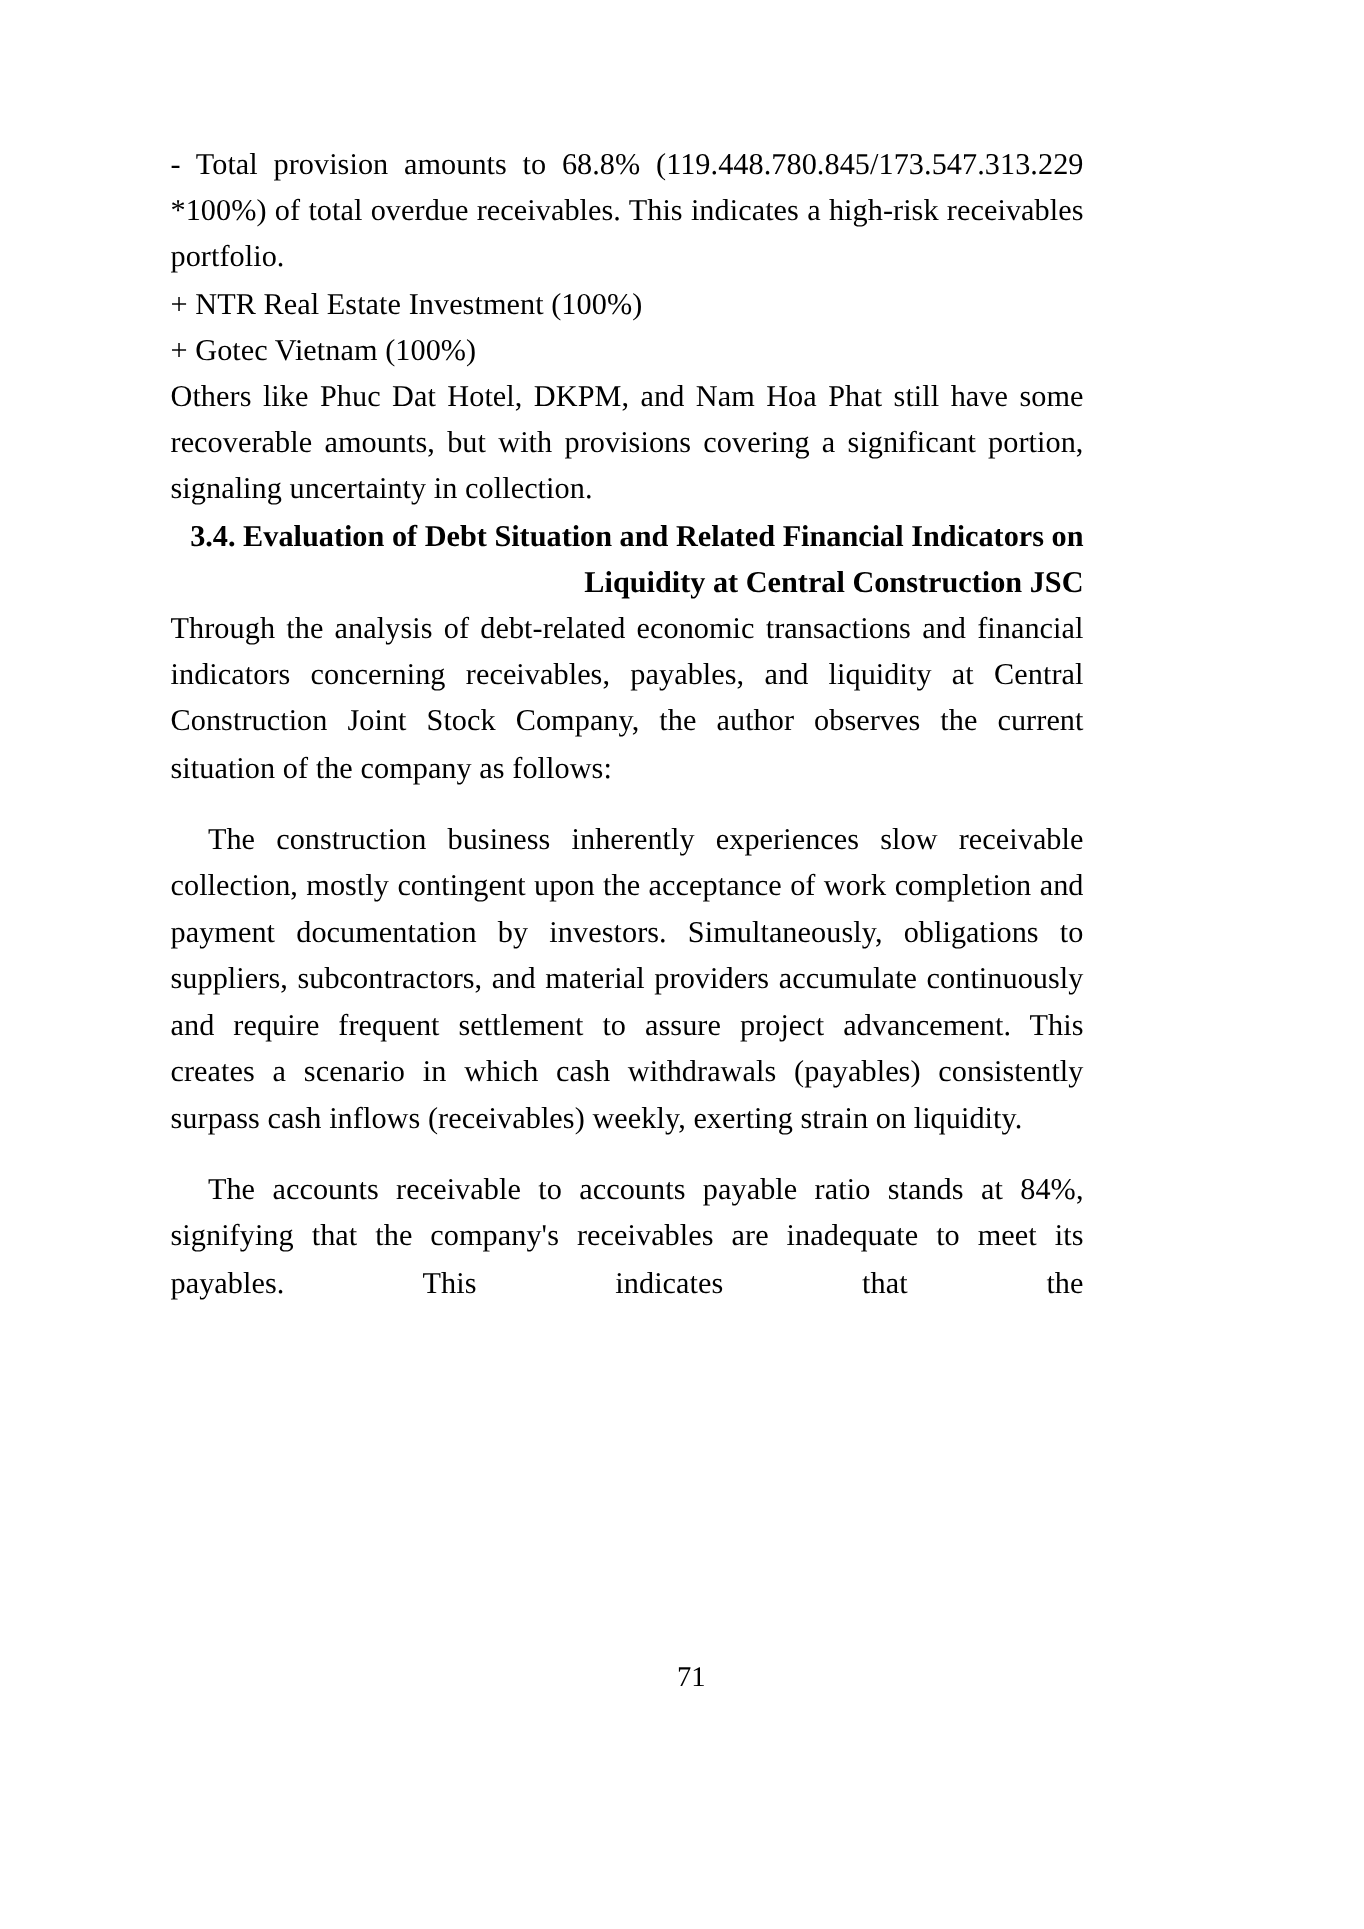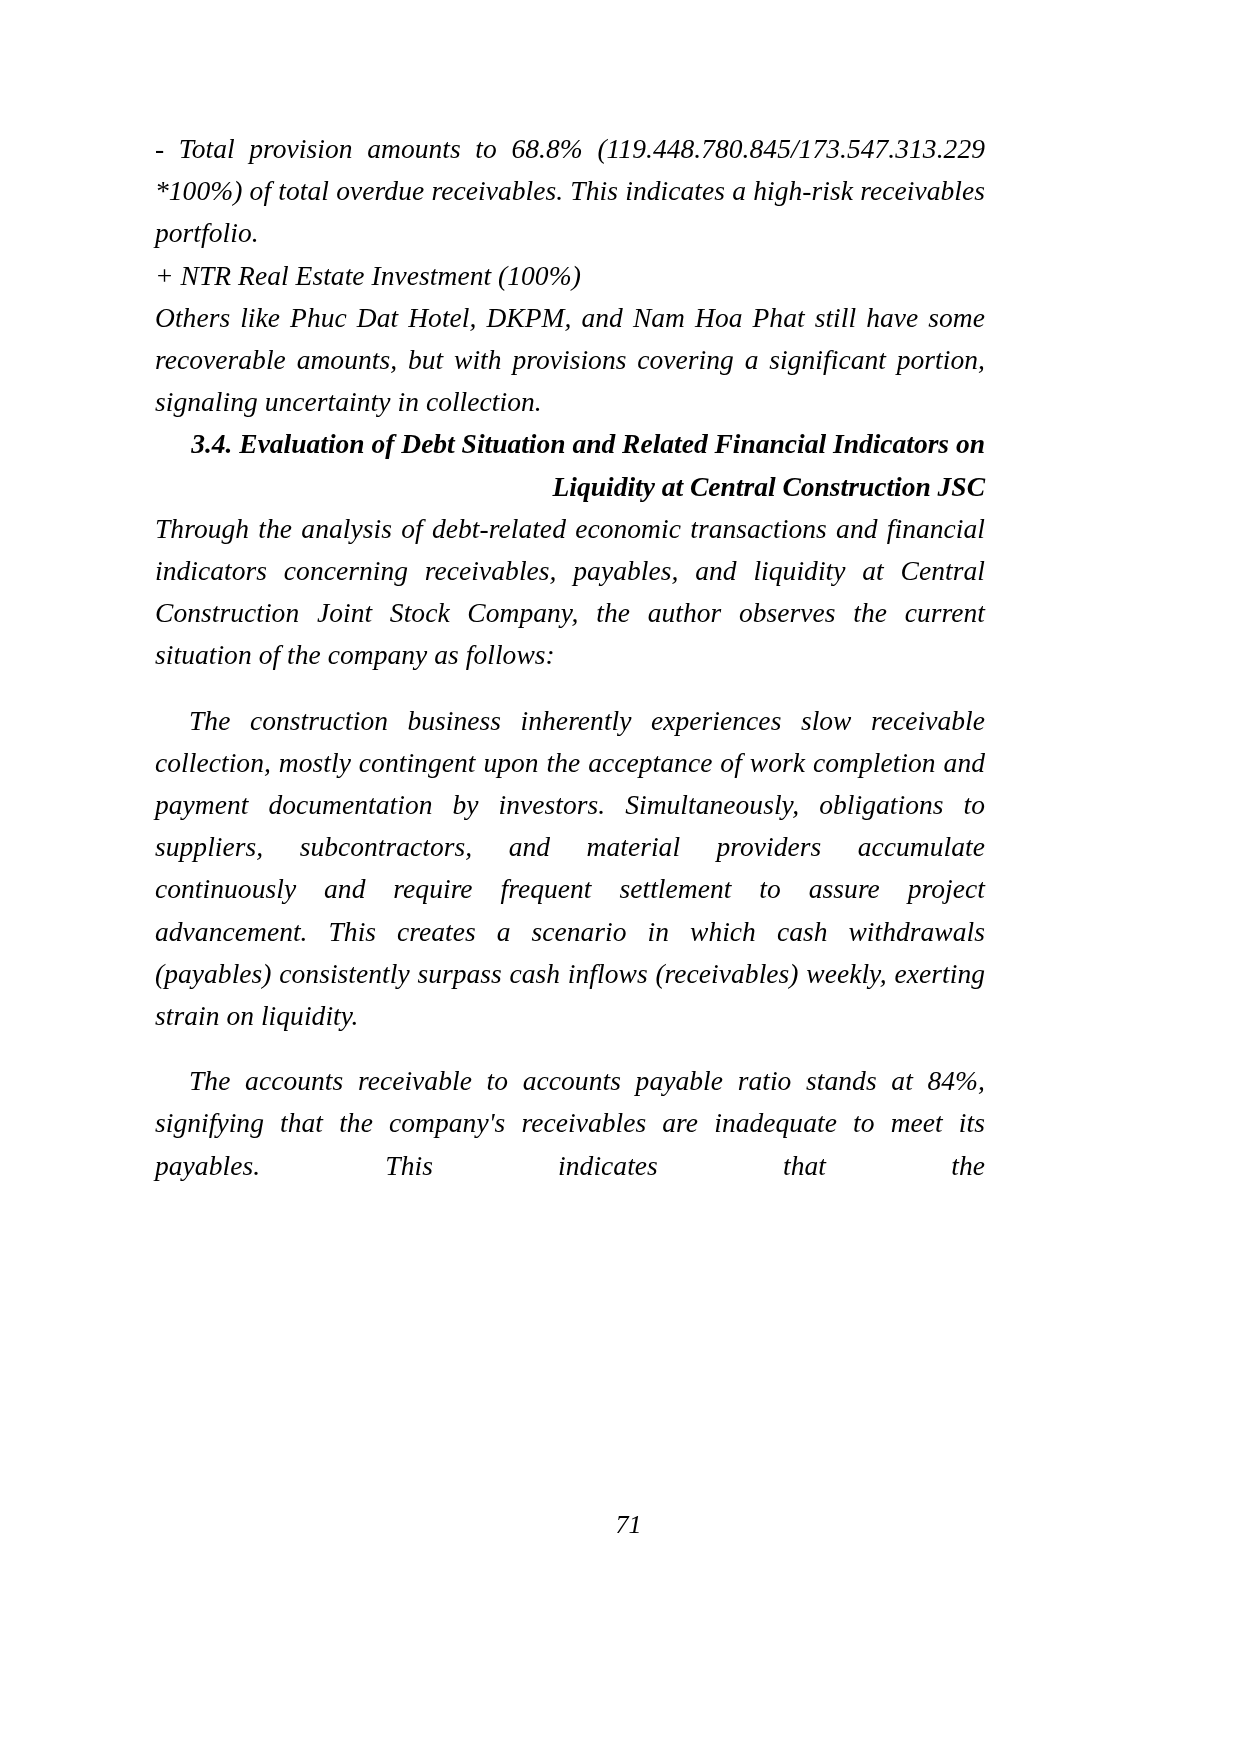--- a/index.html
+++ b/index.html
@@ -12,21 +12,20 @@
     color: #000000;
   }
   .page {
     position: relative;
     width: 1240px;
     height: 1754px;
     background: #ffffff;
     margin: 0 auto;
     overflow: hidden;
     box-sizing: border-box;
-    font-style: italic;
   }
   .content {
     position: absolute;
     left: 155px;
     top: 128px;
     width: 830px;
   }
   .para {
     font-size: 27.5px;
     line-height: 42.2px;
@@ -69,20 +68,21 @@
 <div class="page">
 
   <div class="content">
 
     <p class="para nolast">- Total provision amounts to 68.8% (119.448.780.845/173.547.313.229 *100%) of total overdue receivables. This indicates a high-risk receivables portfolio.</p>
 
 
 
     <p class="para nolast">+ NTR Real Estate Investment (100%)</p>
 
+    <p class="para nolast">+ Gotec Vietnam (100%)</p>
 
     <p class="para nolast">Others like Phuc Dat Hotel, DKPM, and Nam Hoa Phat still have some recoverable amounts, but with provisions covering a significant portion, signaling uncertainty in collection.</p>
 
     <p class="heading">3.4. Evaluation of Debt Situation and Related Financial Indicators on Liquidity at Central Construction JSC</p>
 
     <p class="para nolast">Through the analysis of debt-related economic transactions and financial indicators concerning receivables, payables, and liquidity at Central Construction Joint Stock Company, the author observes the current situation of the company as follows:</p>
 
     <p class="para indent nolast">The construction business inherently experiences slow receivable collection, mostly contingent upon the acceptance of work completion and payment documentation by investors. Simultaneously, obligations to suppliers, subcontractors, and material providers accumulate continuously and require frequent settlement to assure project advancement. This creates a scenario in which cash withdrawals (payables) consistently surpass cash inflows (receivables) weekly, exerting strain on liquidity.</p>
 
     <p class="para indent">The accounts receivable to accounts payable ratio stands at 84%, signifying that the company's receivables are inadequate to meet its payables. This indicates that the</p>

